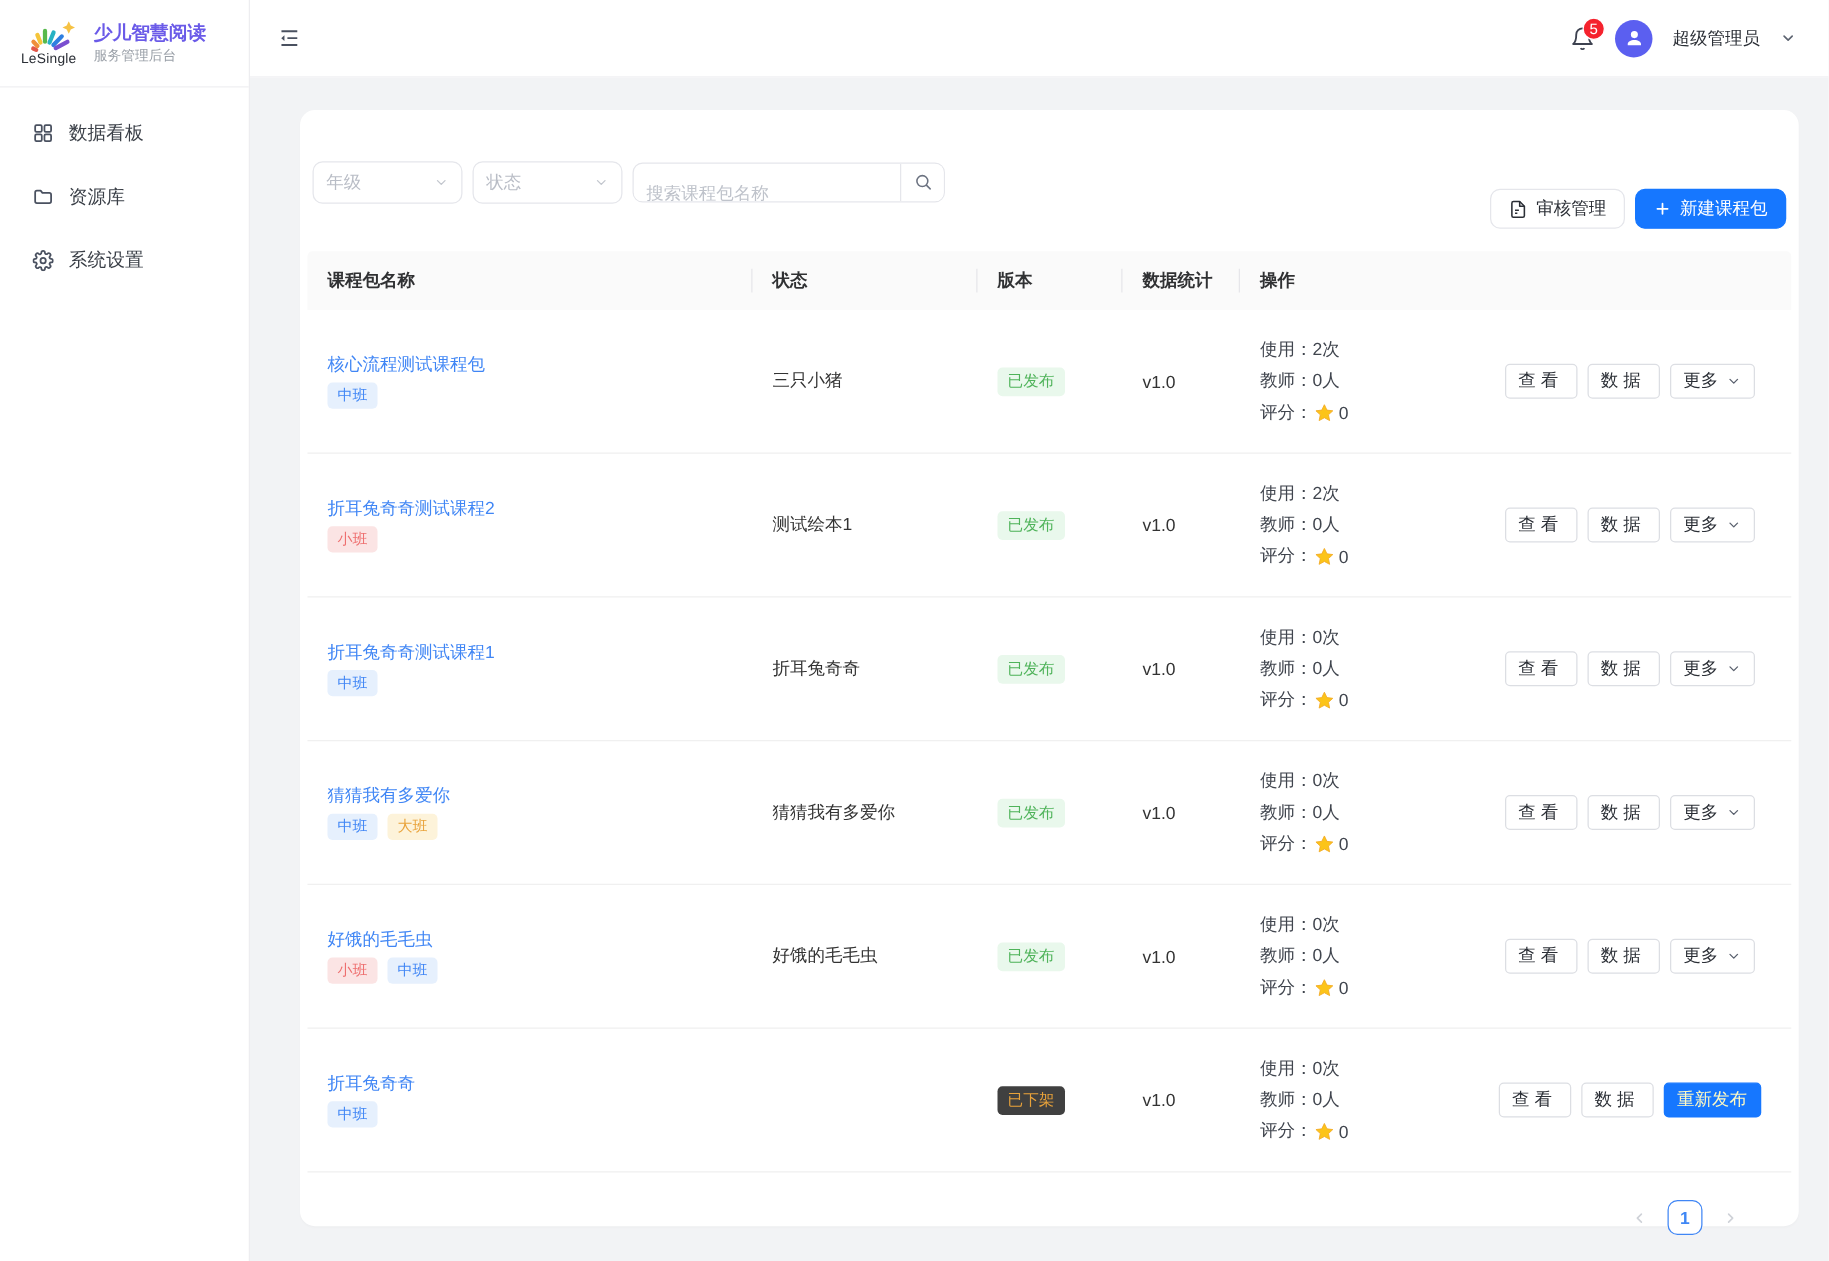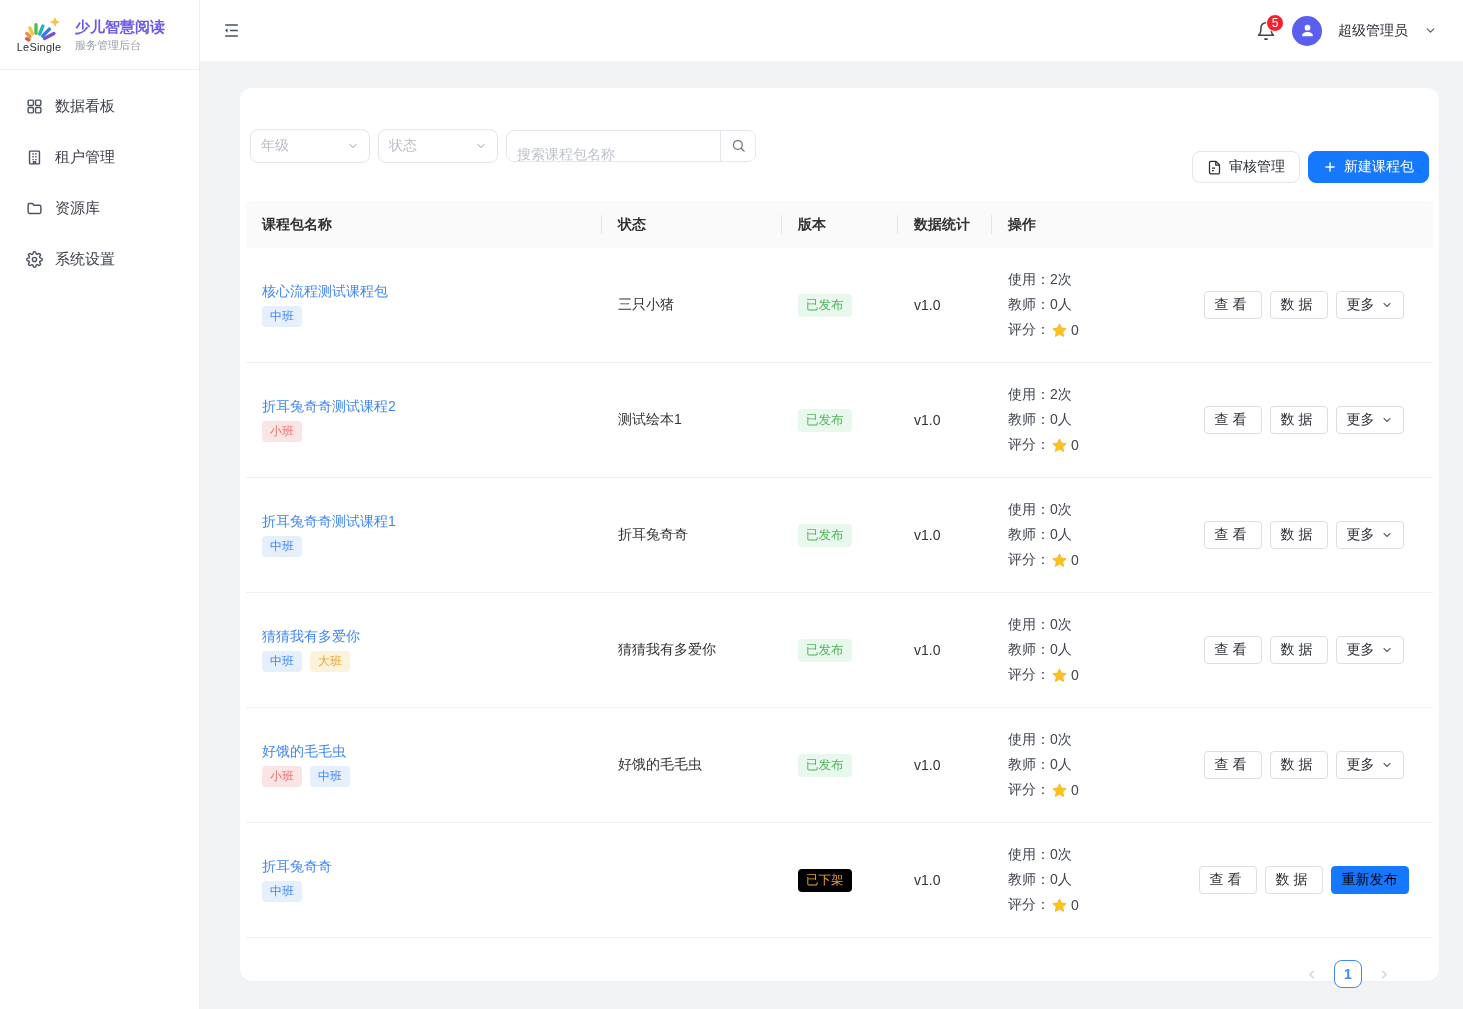--- a/index.html
+++ b/index.html
@@ -73,29 +73,29 @@
   .td{padding:14px 16px;display:flex;flex-direction:column;justify-content:center;}
   .td-name{align-items:flex-start;gap:5px;}
   .pkg-link{color:var(--link);cursor:pointer;text-decoration:none;font-size:14px;}
   .tags{display:flex;gap:8px;}
   .tag{font-size:12px;padding:3px 8px;border-radius:4px;line-height:1.2;}
   .tag-blue{background:#e6f0fd;color:#4086f5;}
   .tag-red{background:#fbe4e4;color:#ee6f6f;}
   .tag-yellow{background:#fdf3da;color:#e9a33b;}
   .badge{font-size:12.5px;padding:4px 8px;border-radius:4px;align-self:flex-start;line-height:1.2;}
   .badge-published{background:#e9f8ec;color:#4fb35a;}
-  .badge-offline{background:#000000;color:#e8a23a;}
+  .badge-offline{background:#404040;color:#e8a23a;}
   .stats{gap:7px;}
   .stat-line{display:flex;align-items:center;white-space:nowrap;color:#40454e;}
   .stat-line .star{margin:0 3px 0 1px;}
   .td-actions{flex-direction:row;align-items:center;gap:8px;}
   .mini-btn{height:28px;border:1px solid #dcdee3;border-radius:4px;background:#fff;color:#2b2f36;font-size:14px;
     padding:0 10px;display:inline-flex;align-items:center;gap:4px;cursor:pointer;letter-spacing:4px;font-family:inherit;}
   .mini-btn.more{letter-spacing:0;gap:6px;}
-  .mini-btn.republish{background:var(--primary);border-color:var(--primary);color:#000000;letter-spacing:0;}
+  .mini-btn.republish{background:var(--primary);border-color:var(--primary);color:#fef9c3;letter-spacing:0;}
   .mini-caret{color:#5c6370;display:flex;}
 
   
   .pagination{display:flex;align-items:center;justify-content:flex-end;gap:14px;padding:22px 40px 0 0;}
   .pg-arrow{color:#cfd2d8;cursor:pointer;display:flex;background:none;border:0;padding:2px;}
   .pg-num{width:28px;height:28px;border:1px solid #4086f5;border-radius:8px;color:#3f87f5;display:flex;align-items:center;justify-content:center;
     font-size:14px;font-weight:bold;background:#fff;cursor:pointer;font-family:inherit;}
 </style>
 </head>
 <body>
@@ -141,29 +141,20 @@
     <div class="nav-item">
       <span class="nico">
         <svg width="17" height="17" viewBox="0 0 24 24" fill="none" stroke="currentColor" stroke-width="2">
             <rect x="3" y="3" width="7.5" height="7.5" rx="1.5"></rect>
             <rect x="13.5" y="3" width="7.5" height="7.5" rx="1.5"></rect>
             <rect x="3" y="13.5" width="7.5" height="7.5" rx="1.5"></rect>
             <rect x="13.5" y="13.5" width="7.5" height="7.5" rx="1.5"></rect>
           </svg>
       </span>
       <span>数据看板</span>
-    </div>
-    <div class="nav-item">
-      <span class="nico">
-        <svg width="17" height="17" viewBox="0 0 24 24" fill="none" stroke="currentColor" stroke-width="2" stroke-linejoin="round">
-            <rect x="5" y="3" width="14" height="18" rx="1"></rect>
-            <path d="M9 7h2M13 7h2M9 11h2M13 11h2M9 15h2M13 15h2M10.5 21v-3h3v3"></path>
-          </svg>
-      </span>
-      <span>租户管理</span>
     </div>
     <div class="nav-item">
       <span class="nico">
         <svg width="17" height="17" viewBox="0 0 24 24" fill="none" stroke="currentColor" stroke-width="2" stroke-linejoin="round">
             <path d="M3 7a2 2 0 0 1 2-2h4.2l2 2.5H19a2 2 0 0 1 2 2V17a2 2 0 0 1-2 2H5a2 2 0 0 1-2-2z"></path>
           </svg>
       </span>
       <span>资源库</span>
     </div>
     <div class="nav-item">

